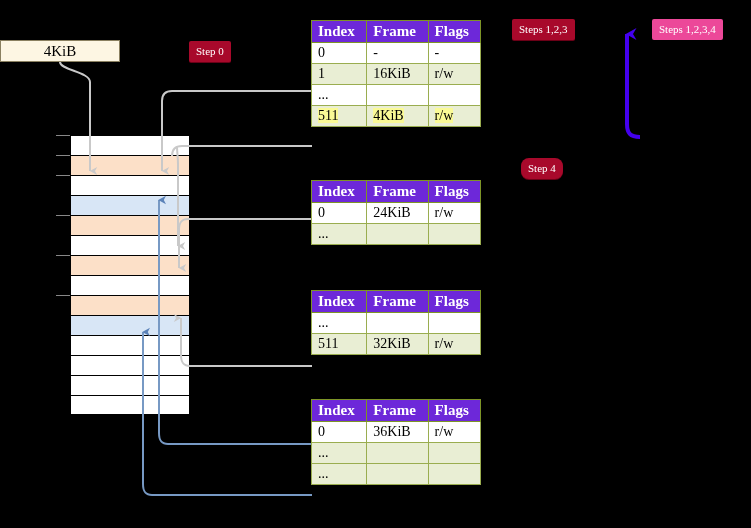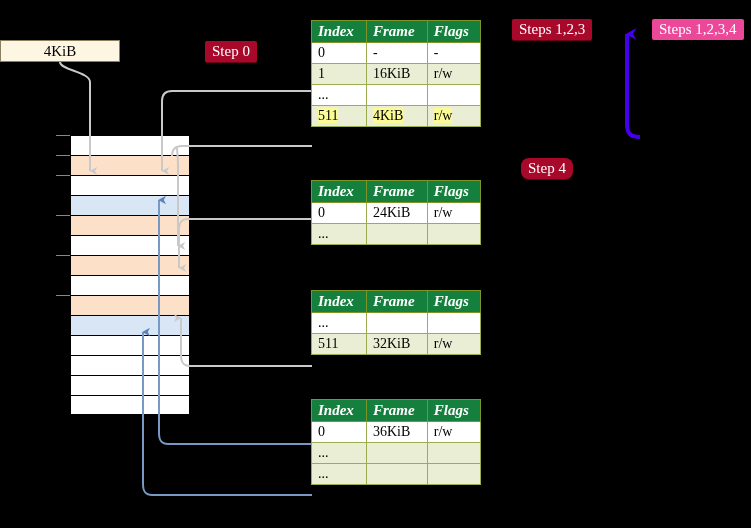--- a/index.html
+++ b/index.html
@@ -7,21 +7,21 @@
     width:751px;height:528px;position:relative;overflow:hidden;
     font-family:"Liberation Serif", serif;
     color:#000;
   }
   .stage{position:absolute;left:0;top:0;width:751px;height:528px;}
 
   
   .badge{
     position:absolute;
     font-family:"Liberation Serif", serif;
-    font-size:15px;
+    font-size:11px;
     line-height:18px;
     padding:1px 7px 2px 7px;
     color:#ffffff;
     white-space:nowrap;
     border-radius:2px;
   }
   .badge-red{background:#a8092b;box-shadow:0 1px 0 #6b0017;}
   .badge-blue{background:#ec4899;}
 
   
@@ -48,29 +48,28 @@
 
   
   .ptable{
     position:absolute;
     border-collapse:collapse;
     font-size:14px;
     background:#ffffff;
     box-shadow:2px 2px 2px rgba(0,0,0,0.35);
   }
   .ptable th{
-    background:#15803d;
+    background:#6d28d9;
     color:#ffffff;
     font-weight:bold;
     font-size:15px;
     text-align:left;
     padding:2px 6px;
     border:1px solid #7d9426;
     white-space:nowrap;
-    font-style:italic;
   }
   .ptable td{
     border:1px solid #9aad4f;
     padding:2px 6px;
     height:14px;
     white-space:nowrap;
     color:#000;
   }
   .ptable tr.odd td{background:#ffffff;}
   .ptable tr.even td{background:#e9eed4;}
@@ -80,21 +79,21 @@
 </style>
 </head>
 <body>
 
 <div class="stage">
 
   <div class="kib-box" style="left:0px;top:40px;width:120px;height:22px;">
     <span>4KiB</span>
   </div>
 
-  <div class="badge badge-red" style="left:189px;top:41px;margin-left:16px;">
+  <div class="badge badge-red" style="left:189px;top:41px;">
     <span>Step 0</span>
   </div>
 
   <div class="badge badge-red" style="left:512px;top:19px;">
     <span>Steps 1,2,3</span>
   </div>
 
   <div class="badge badge-blue" style="left:652px;top:19px;">
     <span>Steps 1,2,3,4</span>
   </div>

